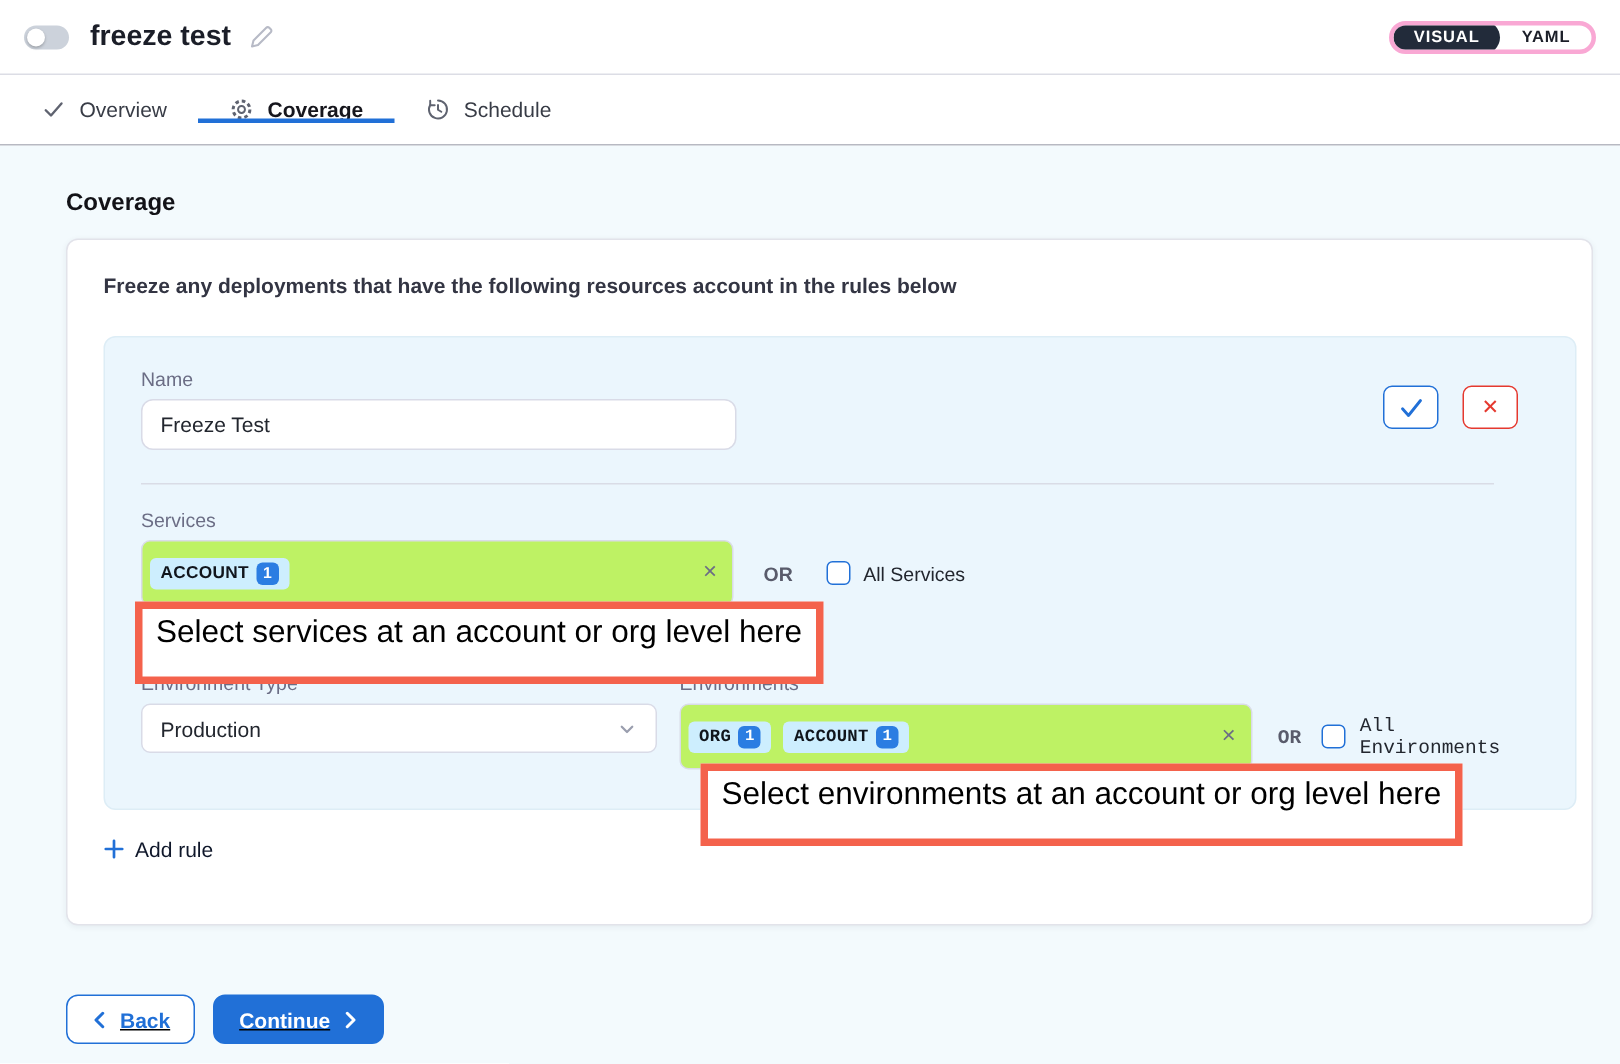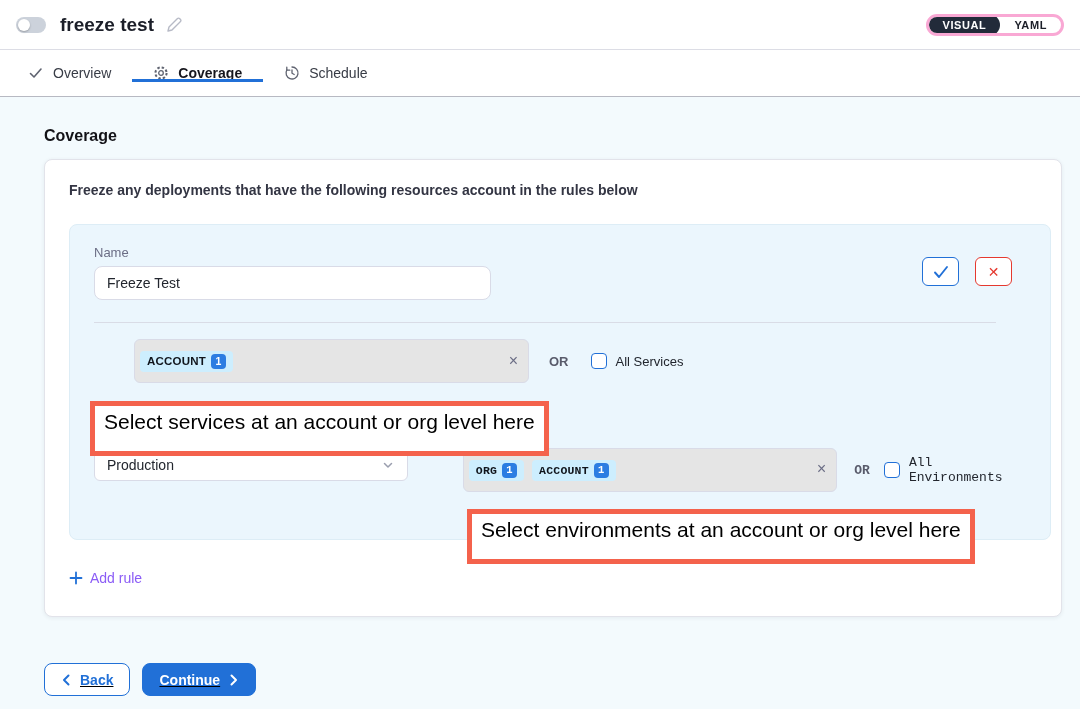--- a/index.html
+++ b/index.html
@@ -40,39 +40,39 @@
   .text-input { width:397px; height:34px; border:1px solid #d9dbe7; border-radius:8px; background:#fff; padding:0 12px; font-size:14px; color:#22262e; font-family:inherit; outline:none; }
   .confirm-btns { display:flex; gap:16px; margin-top:12px; margin-right:14px; }
   .icon-btn { width:37px; height:29px; border-radius:6px; background:#fff; display:flex; align-items:center; justify-content:center; cursor:pointer; }
   .btn-apply { border:1.5px solid #2170d7; }
   .btn-discard { border:1.5px solid #e5392f; color:#e5392f; font-size:14px; font-weight:700; }
 
   .divider { height:1px; background:#d9dce6; margin:22px 30px 0 0; }
 
   .section { margin-top:16px; }
   .input-row { display:flex; align-items:center; margin-top:6px; }
-  .multiselect { display:flex; align-items:center; gap:8px; background:#e5e5e5; border:1px solid #d9dbe7; border-radius:6px; height:44px; padding:0 10px 0 5px;margin-left:40px; }
+  .multiselect { display:flex; align-items:center; gap:8px; background:#bef264; border:1px solid #d9dbe7; border-radius:6px; height:44px; padding:0 10px 0 5px; }
   .ms-services { width:395px; }
   .ms-envs { width:398px; }
   .tag { display:inline-flex; align-items:center; background:#cdeefe; border-radius:4px; padding:3px 7px; font-size:11.5px; font-weight:600; color:#10151c; letter-spacing:.2px; cursor:pointer; }
   .tag-badge { display:inline-flex; align-items:center; justify-content:center; min-width:15px; height:15px; border-radius:4px; background:#2b7de2; color:#fff; font-size:10.5px; font-weight:700; margin-left:5px; padding:0 3px; }
   .clear-x { margin-left:auto; color:#6b6d85; font-size:16px; line-height:1; cursor:pointer; }
   .or-label { font-size:13px; font-weight:600; color:#595b6b; margin:0 22px 0 20px; }
   .checkbox { width:16px; height:16px; border:1.7px solid #2170d7; border-radius:4px; background:#fff; flex:0 0 auto; cursor:pointer; }
   .check-label { font-size:13px; color:#22262e; margin-left:9px; }
 
   .env-row { display:flex; margin-top:44px; }
   .env-col1 { width:357px; margin-right:15px; }
   .select { display:flex; align-items:center; justify-content:space-between; background:#fff; border:1px solid #d9dbe7; border-radius:6px; height:33px; padding:0 12px; font-size:14px; color:#22262e; margin-top:6px; cursor:pointer; }
 
   .note { position:absolute; background:#fff; border:5px solid #f4624c; color:#000; font-size:21px; font-weight:500; padding:2px 9px 16px 9px; white-space:nowrap; line-height:1.3; z-index:5; font-family:"Liberation Sans", sans-serif; }
   .note-services { left:20px; top:176px; }
   .note-environments { left:397px; top:284px; }
 
-  .add-rule { display:inline-flex; align-items:center; gap:7px; color:#8b5cf6; font-size:14px; font-weight:500; margin-top:30px; cursor:pointer; }
+  .add-rule { display:inline-flex; align-items:center; gap:7px; color:#0f172a; font-size:14px; font-weight:500; margin-top:18px; cursor:pointer; }
 
   .footer-btns { display:flex; align-items:flex-end; margin-top:46px;text-decoration:underline; }
   .btn { height:33px; border-radius:8px; font-size:14px; font-weight:700; display:inline-flex; align-items:center; gap:8px; padding:0 16px; cursor:pointer; font-family:inherit; }
   .btn-back { background:#fff; border:1.5px solid #2170d7; color:#2170d7; }
   .btn-continue { background:#2170d7; border:1.5px solid #2170d7; color:#fff; margin-left:12px; }
 </style>
 </head>
 <body>
 
 <div class="app">
@@ -140,20 +140,21 @@
             </div>
             <div class="icon-btn btn-discard">
               <span>✕</span>
             </div>
           </div>
         </div>
 
         <div class="divider"></div>
 
         <div class="section">
+          <div class="field-label">Services</div>
           <div class="input-row">
             <div class="multiselect ms-services">
               <span class="tag">
                 <span>ACCOUNT</span>
                 <span class="tag-badge">1</span>
               </span>
               <span class="clear-x">×</span>
             </div>
             <span class="or-label">OR</span>
             <span class="checkbox"></span>

